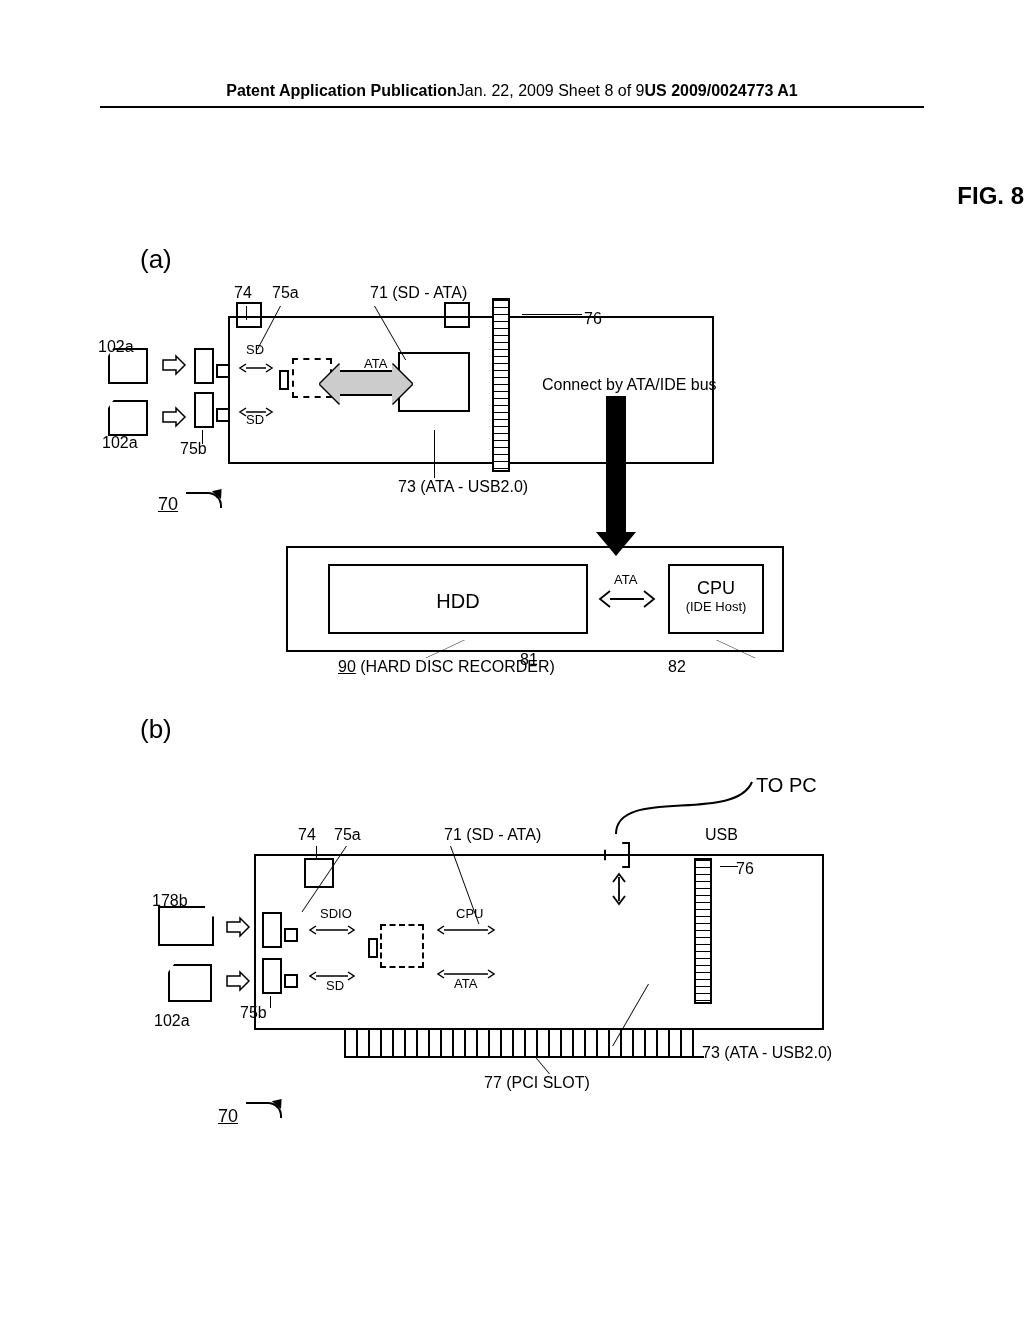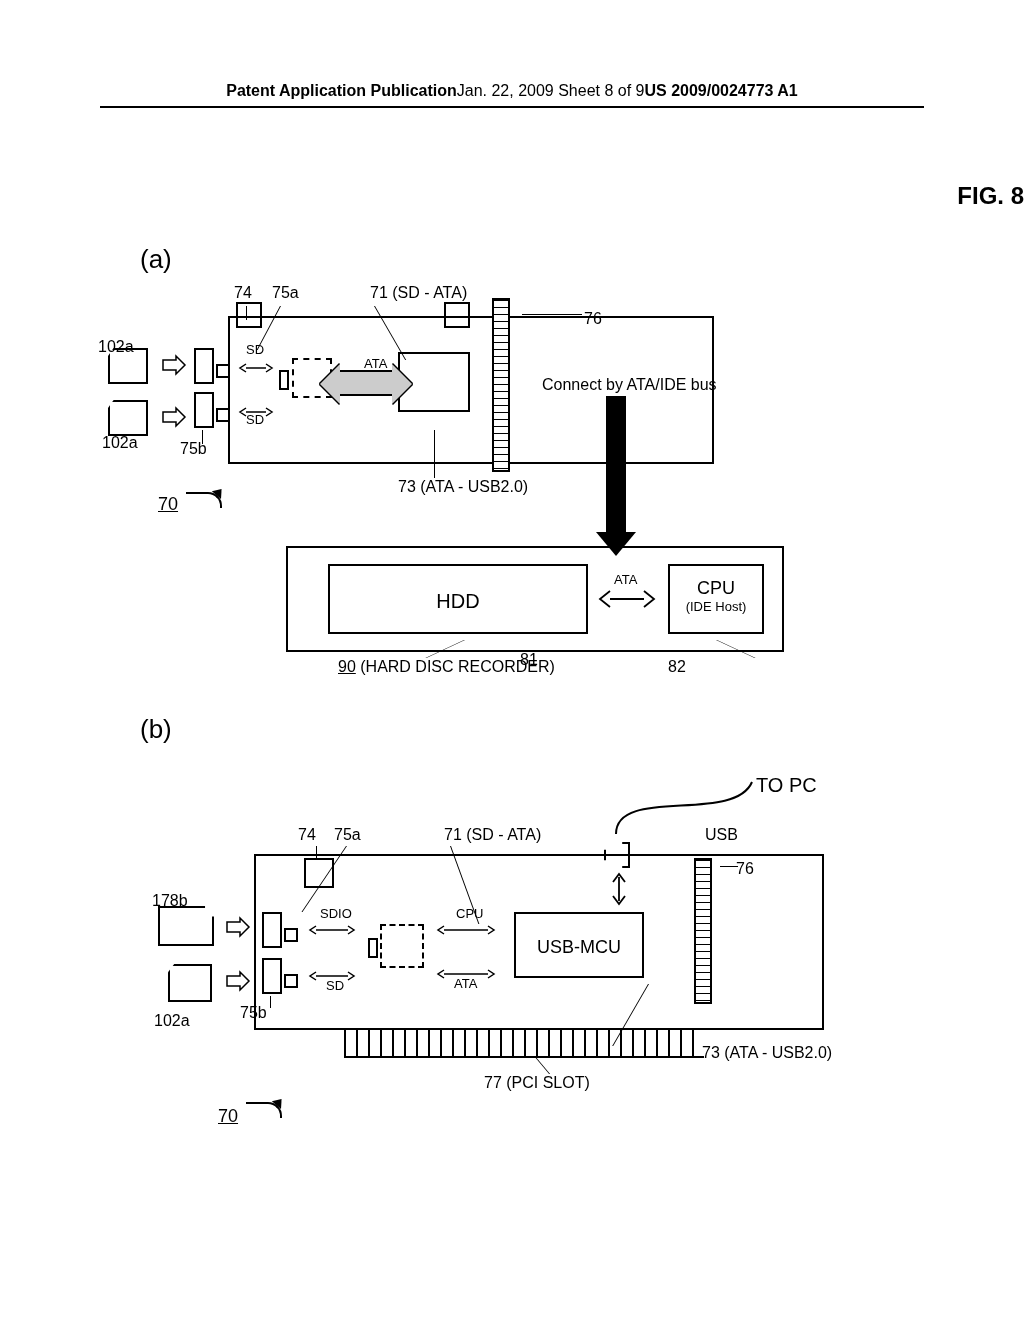--- a/index.html
+++ b/index.html
@@ -364,21 +364,20 @@
         <path d="M2 58 C 2 10, 120 48, 138 6" fill="none" stroke="#000" stroke-width="2"></path>
       </svg>
   </div>
   <div class="conn-76b"></div>
   <div class="slot75a-b"></div>
   <div class="slot75b-b"></div>
   <div class="slot-inner-b1"></div>
   <div class="slot-inner-b2"></div>
   <div class="d71b"></div>
   <div class="d71b-inner"></div>
-  <div class="b73b">USB-MCU</div>
 
   <div class="sd-bidir ba1">
     <svg viewBox="0 0 44 16">
         <path d="M6 4 L0 8 L6 12 M6 8 H38 M38 4 L44 8 L38 12" fill="none" stroke="#000" stroke-width="1.5"></path>
       </svg>
   </div>
   <div class="sd-bidir ba2">
     <svg viewBox="0 0 44 16">
         <path d="M6 4 L0 8 L6 12 M6 8 H38 M38 4 L44 8 L38 12" fill="none" stroke="#000" stroke-width="1.5"></path>
       </svg>

